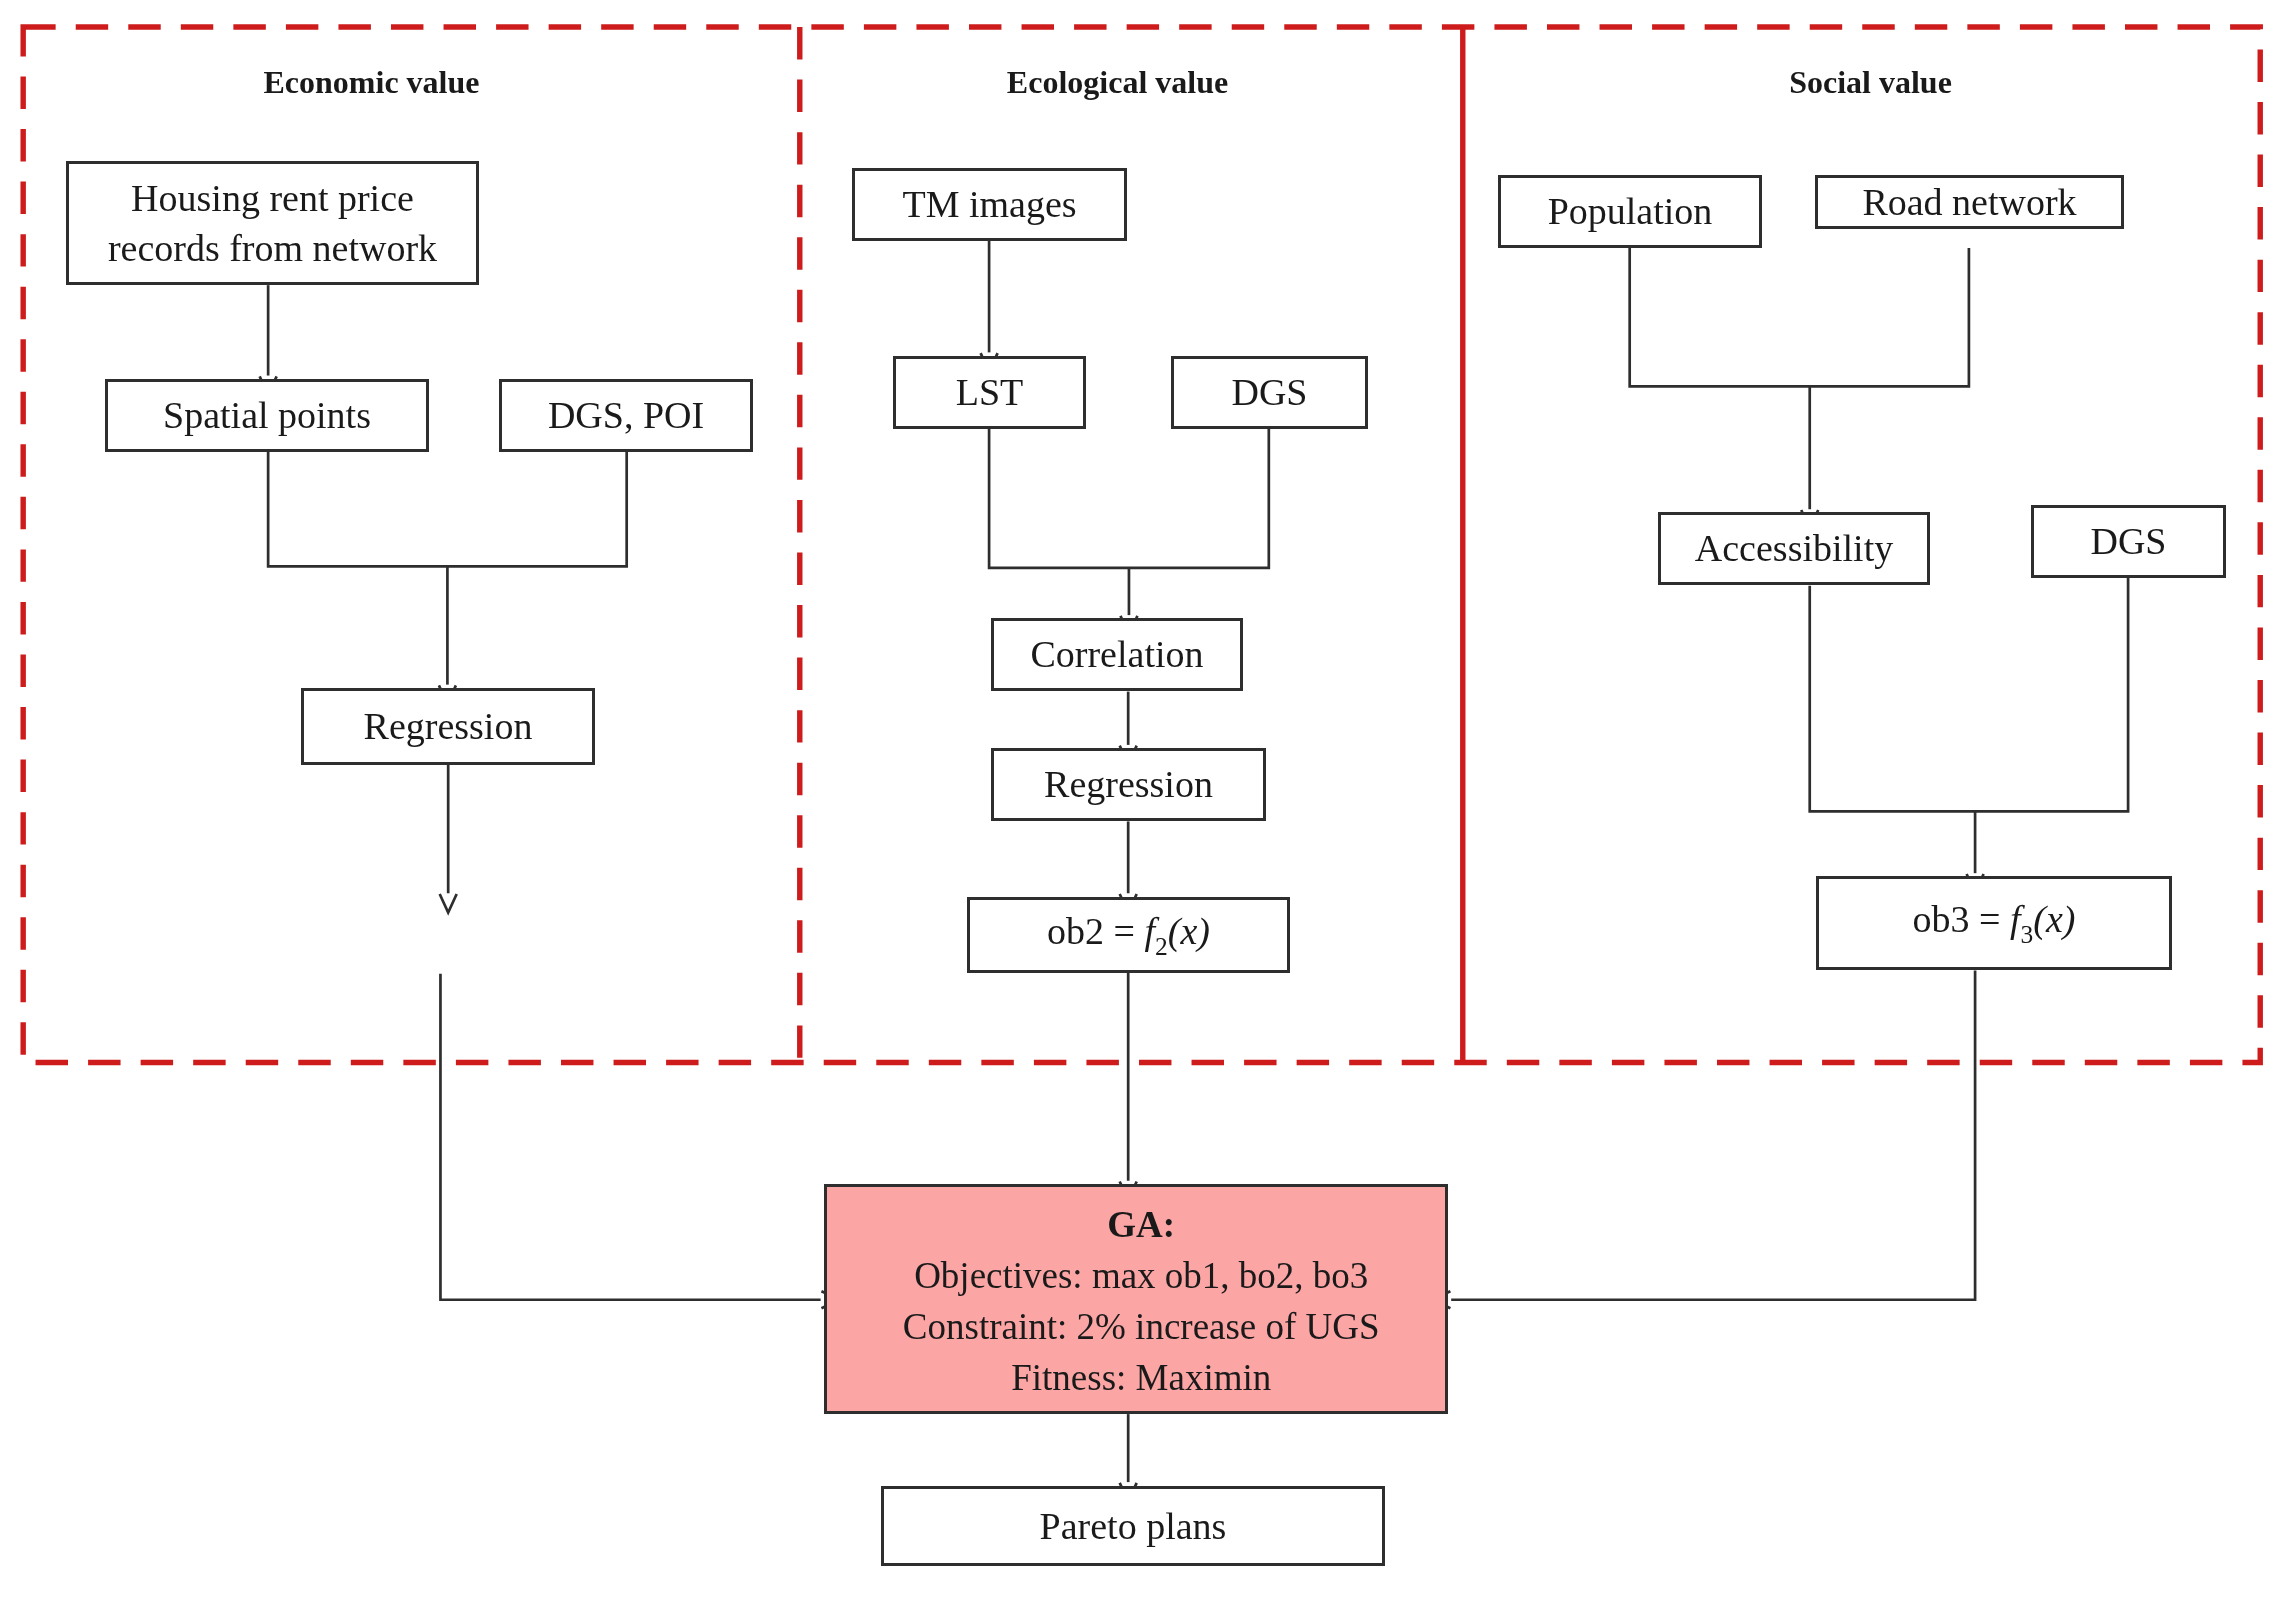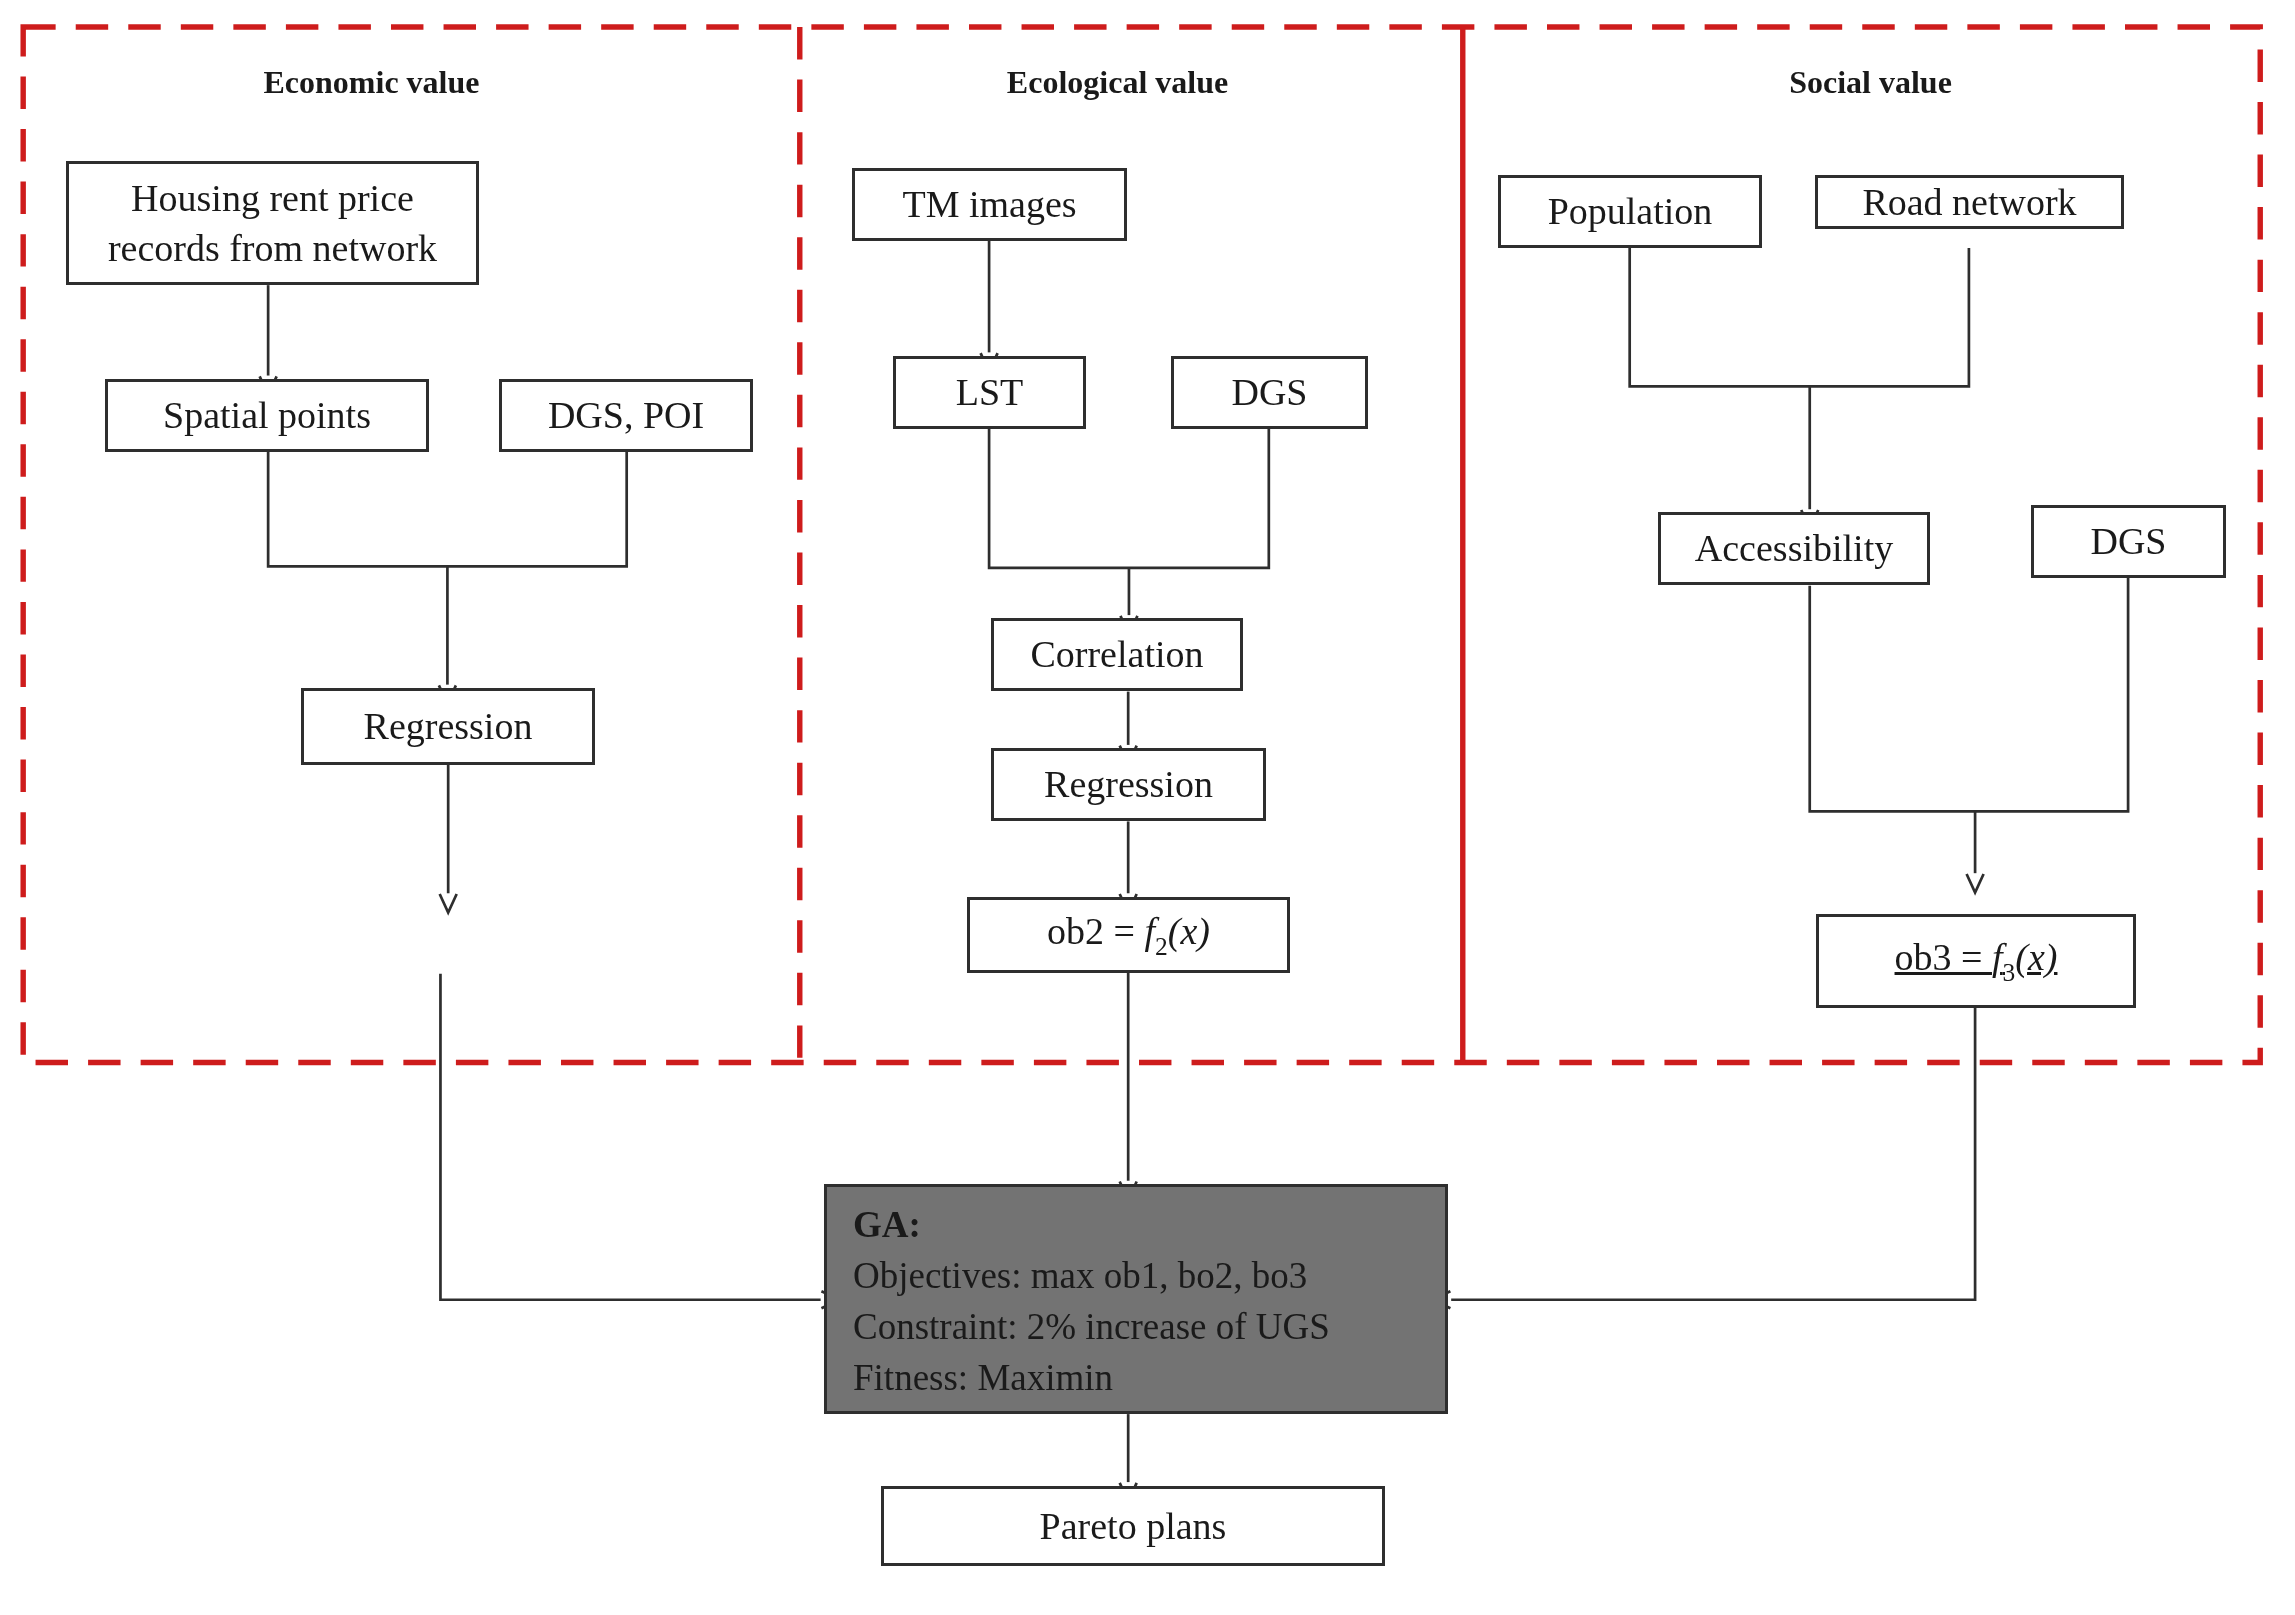--- a/index.html
+++ b/index.html
@@ -29,25 +29,25 @@
     position: absolute;
     font-weight: bold;
     font-size: 32px;
     text-align: center;
     width: 495px;
   }
   .ga-box {
     position: absolute;
     box-sizing: border-box;
     border: 3.1px solid #2e2e2e;
-    background: #737373;
+    background: #fca5a5;
     font-size: 37px;
     line-height: 51px;
     padding: 12.4px 15.5px 0 26px;
-    text-align: left;
+    text-align: center;
   }
   .ga-title { font-weight: bold; }
   .fvar { font-style: italic; }
   .fsub { font-size: 25.5px; vertical-align: -10.8px; }
   .ftail { font-style: italic; }
 </style>
 </head>
 <body>
 
 <div class="stage">
@@ -109,21 +109,21 @@
   <div class="node" style="left:991px; top:618px; width:252px; height:73px;">Correlation</div>
   <div class="node" style="left:991px; top:748px; width:275px; height:73px;">Regression</div>
   <div class="node" style="left:967px; top:897px; width:323px; height:76px;">
     <div><span>ob2 = </span><span class="fvar">f</span><span class="fsub">2</span><span class="ftail">(x)</span></div>
   </div>
 
   <div class="node" style="left:1498px; top:175px; width:264px; height:73px;">Population</div>
   <div class="node" style="left:1815px; top:175px; width:309px; height:54px;">Road network</div>
   <div class="node" style="left:1658px; top:512px; width:272px; height:73px;">Accessibility</div>
   <div class="node" style="left:2031px; top:505px; width:195px; height:73px;">DGS</div>
-  <div class="node" style="left:1816px; top:914px; width:320px; height:94px;text-decoration:underline;">
+  <div class="node" style="left:1816px; top:876px; width:356px; height:94px;">
     <div><span>ob3 = </span><span class="fvar">f</span><span class="fsub">3</span><span class="ftail">(x)</span></div>
   </div>
 
   <div class="ga-box" style="left:824px; top:1184px; width:624px; height:230px;">
     <div class="ga-title">GA:</div>
     <div>Objectives: max ob1, bo2, bo3</div>
     <div>Constraint: 2% increase of UGS</div>
     <div>Fitness: Maximin</div>
   </div>
 

